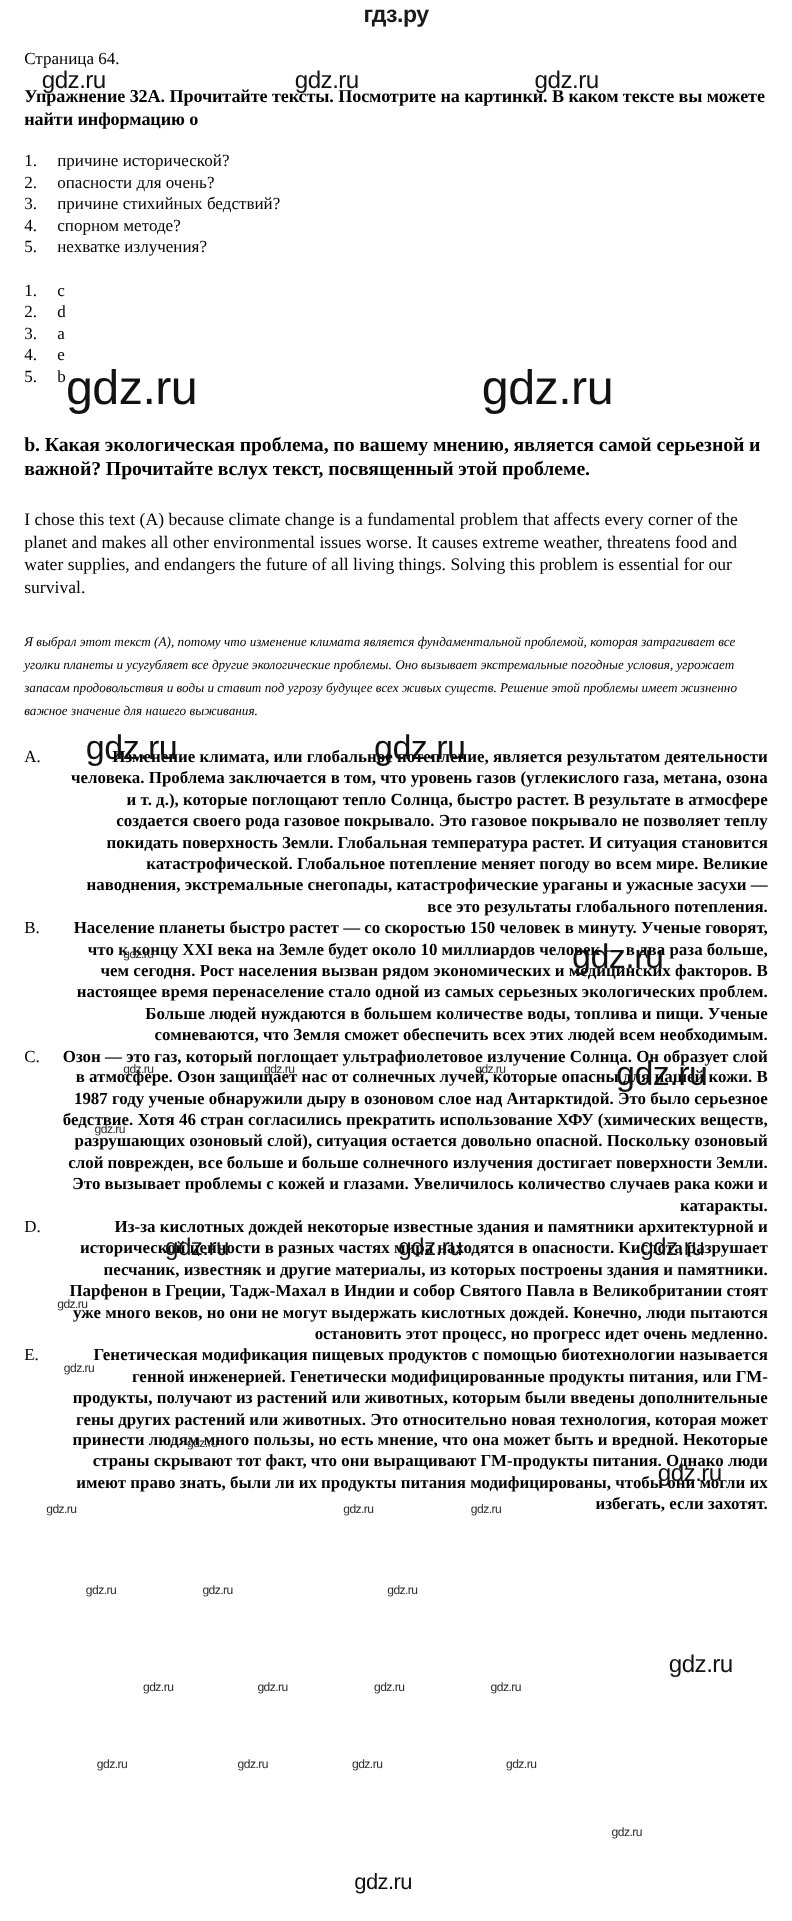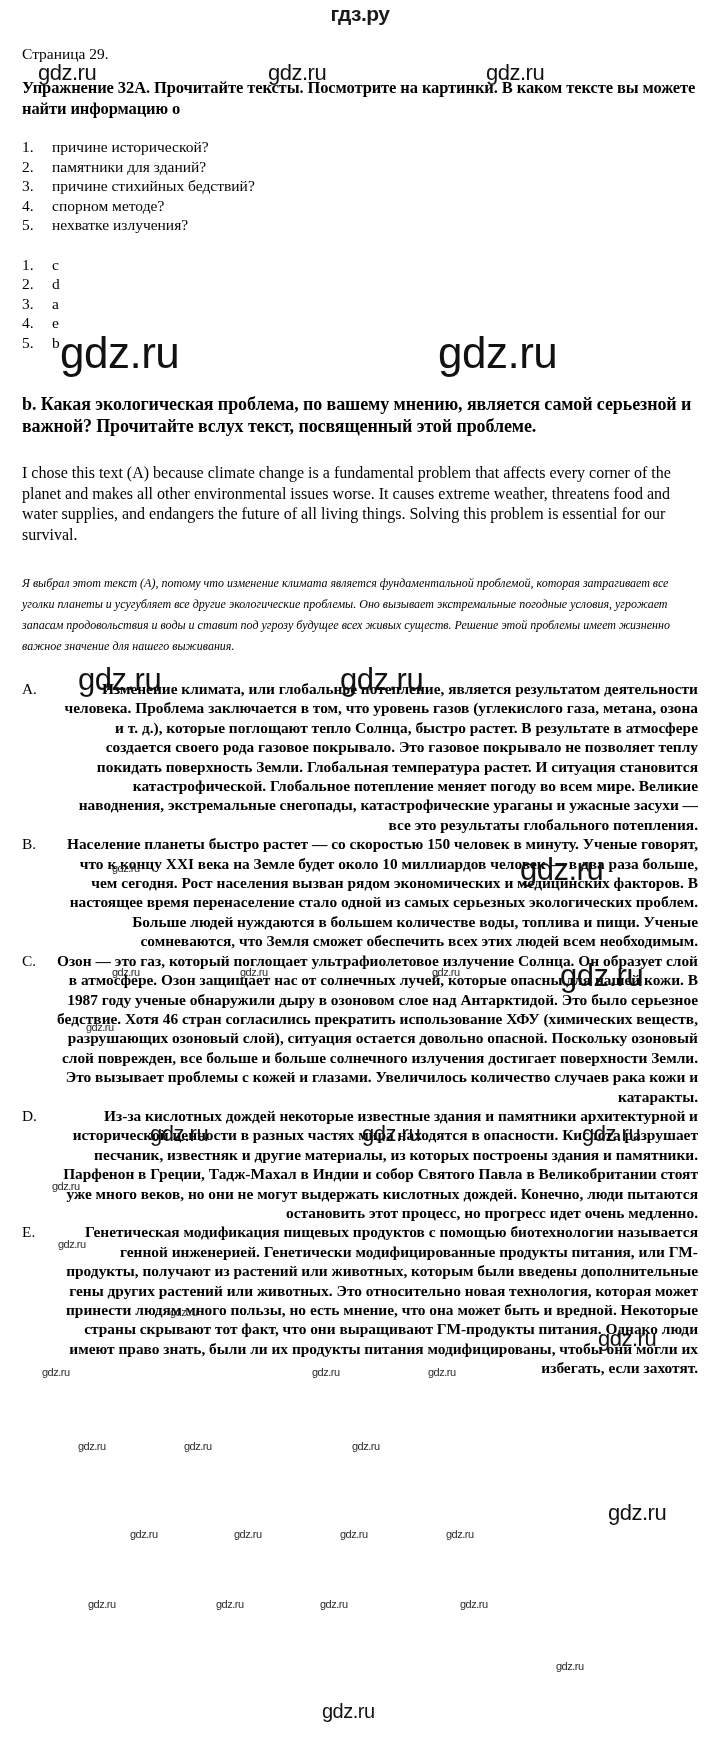--- a/index.html
+++ b/index.html
@@ -129,32 +129,32 @@
   .wm-xl { font-size: 44px; }
   .wm-bottom { font-size: 20px; }
 </style>
 </head>
 <body>
 
 <div class="site-logo">гдз.ру</div>
 
 <div class="page">
 
-  <div class="page-label">Страница 29.</div>
+  <div class="page-label">Страница 64.</div>
 
   <div class="task-title">Упражнение 32A. Прочитайте тексты. Посмотрите на картинки. В каком тексте вы можете найти информацию о</div>
 
   <ol class="qlist">
     <li>
       <span class="li-num">1.</span>
       <span class="li-txt">причине исторической?</span>
     </li>
     <li>
       <span class="li-num">2.</span>
-      <span class="li-txt">памятники для зданий?</span>
+      <span class="li-txt">опасности для очень?</span>
     </li>
     <li>
       <span class="li-num">3.</span>
       <span class="li-txt">причине стихийных бедствий?</span>
     </li>
     <li>
       <span class="li-num">4.</span>
       <span class="li-txt">спорном методе?</span>
     </li>
     <li>

